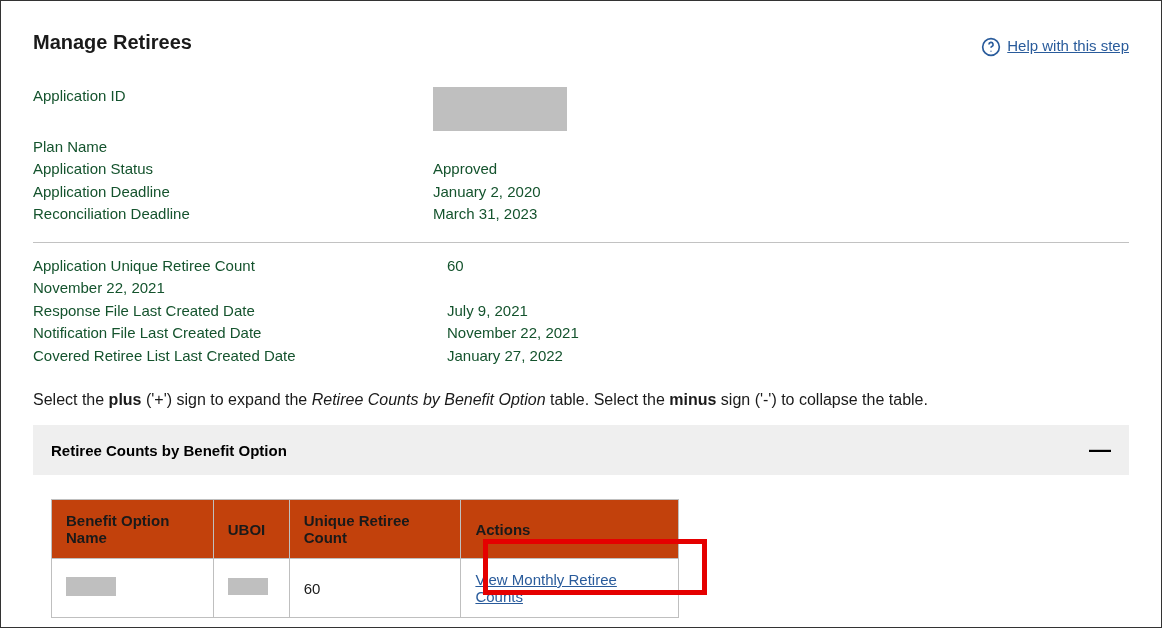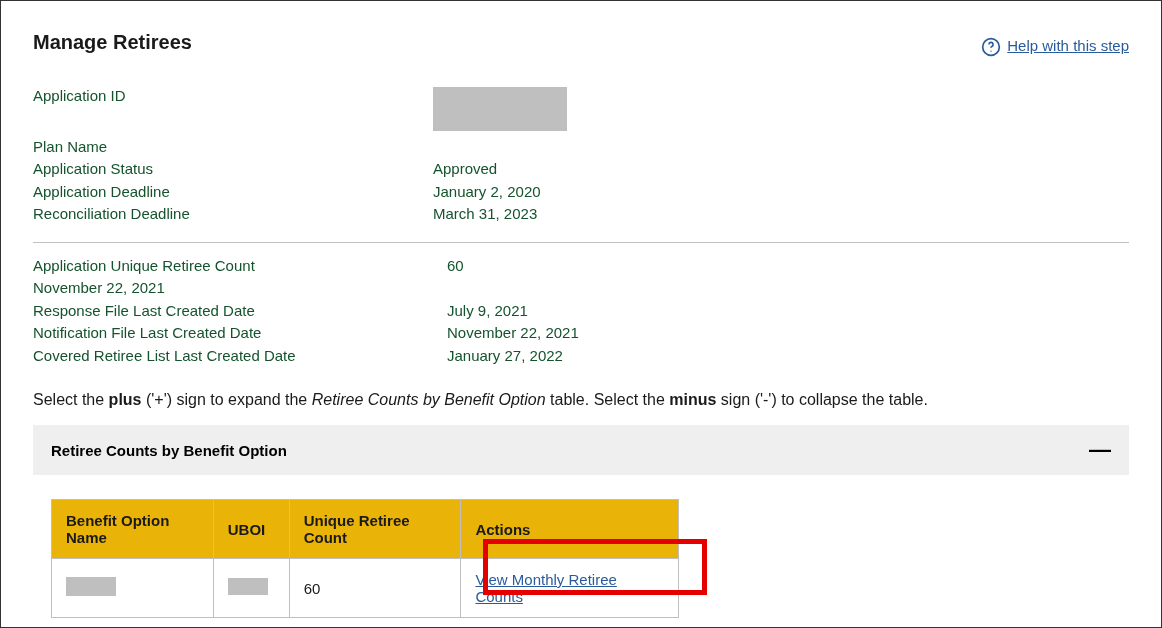--- a/index.html
+++ b/index.html
@@ -101,21 +101,21 @@
       border-collapse: collapse;
       width: 628px;
     }
     th, td {
       border: 1px solid #bfbfbf;
       padding: 12px 14px;
       text-align: left;
       font-size: 15px;
       color: #1a1a1a;
     }
-    th { background: #eab308; font-weight: 700; }
+    th { background: #c2410c; font-weight: 700; }
     td { background: #fff; }
     .col-benefit { width: 162px; }
     .col-uboi { width: 76px; }
     .col-count { width: 172px; }
     .col-actions { width: 218px; }
     .action-link {
       color: #295b9b;
       text-decoration: underline;
       cursor: pointer;
     }

